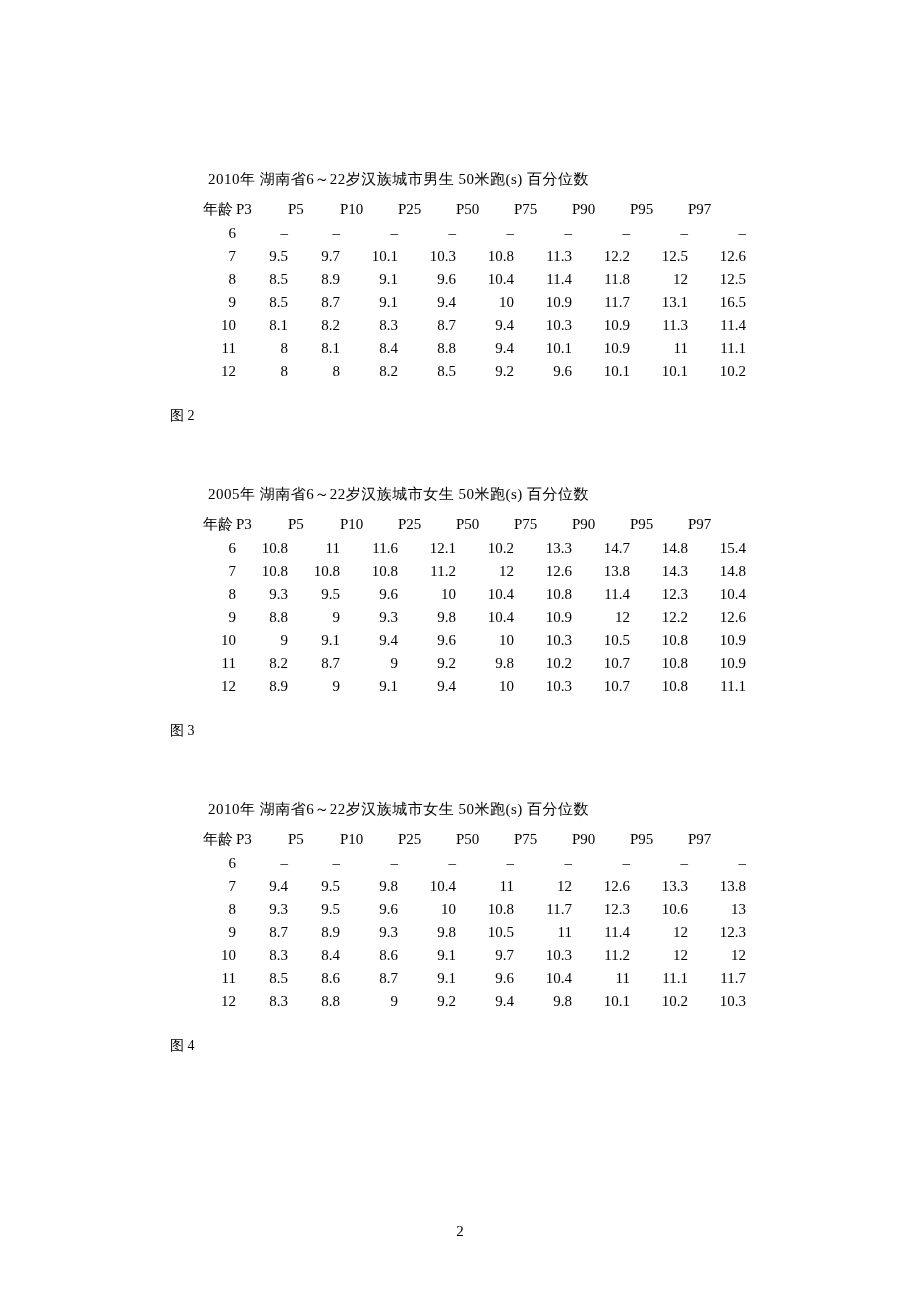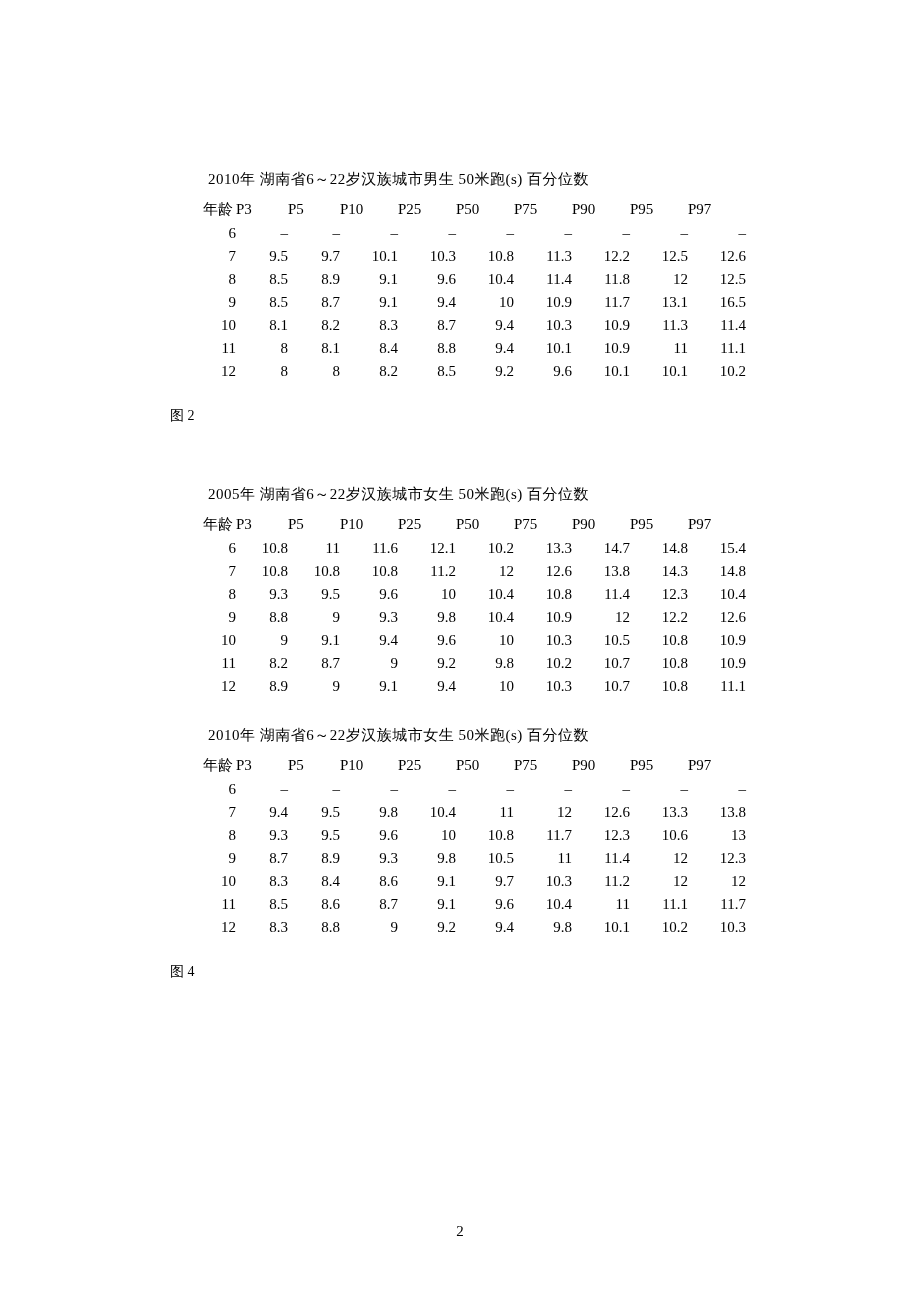--- a/index.html
+++ b/index.html
@@ -270,20 +270,21 @@
             <td>9.1</td>
             <td>9.4</td>
             <td>10</td>
             <td>10.3</td>
             <td>10.7</td>
             <td>10.8</td>
             <td>11.1</td>
           </tr>
         </tbody>
     </table>
+    <div class="fig-caption">图 3</div>
   </div>
 
   <div class="table-block">
     <div class="table-title">2010年 湖南省6～22岁汉族城市女生 50米跑(s) 百分位数</div>
     <table class="tbl">
       <tbody>
           <tr>
         <th class="c0 col-hdr">年龄</th>
         <th class="c">P3</th>
         <th class="c">P5</th>

